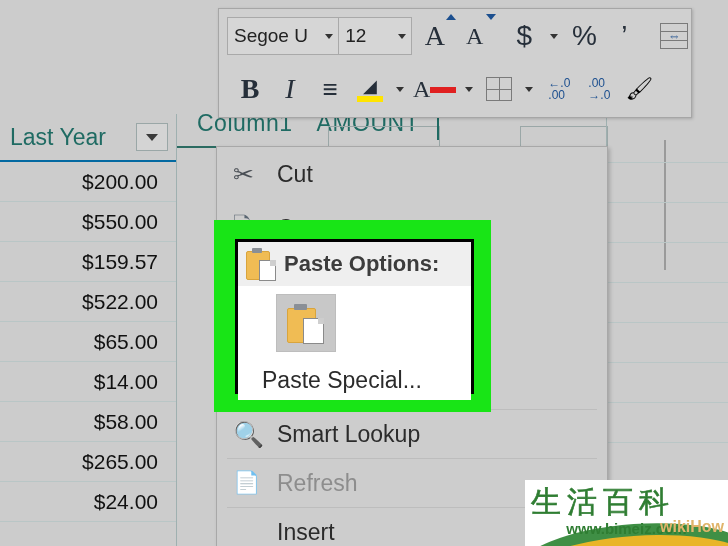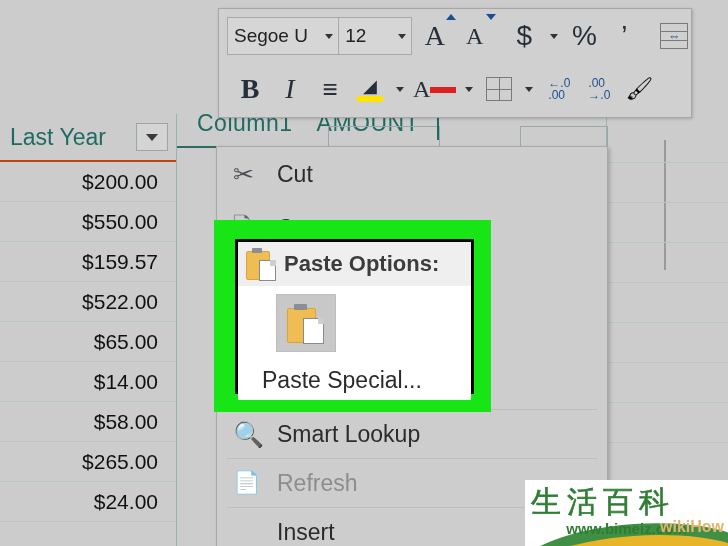--- a/index.html
+++ b/index.html
@@ -18,21 +18,21 @@
     box-sizing:border-box;
     height:40px;
     border-bottom:1px solid #b9c6c6;
     background:#cccccc;
     display:flex;align-items:center;justify-content:flex-end;
     padding-right:18px;
     font-size:21px;color:#111;
   }
   .cell.hdr{
     height:48px;
-    border-bottom:2px solid #c2410c;
+    border-bottom:2px solid #0369a1;
     color:#1f6b63;font-size:23px;
     justify-content:flex-start;padding-left:10px;
     position:relative;
   }
   .hdr-filter{
     position:absolute;right:8px;top:50%;transform:translateY(-50%);
     width:30px;height:26px;border:1px solid #9aa7a7;background:#d4d4d4;
     display:flex;align-items:center;justify-content:center;
   }
   .hdr-filter i{

